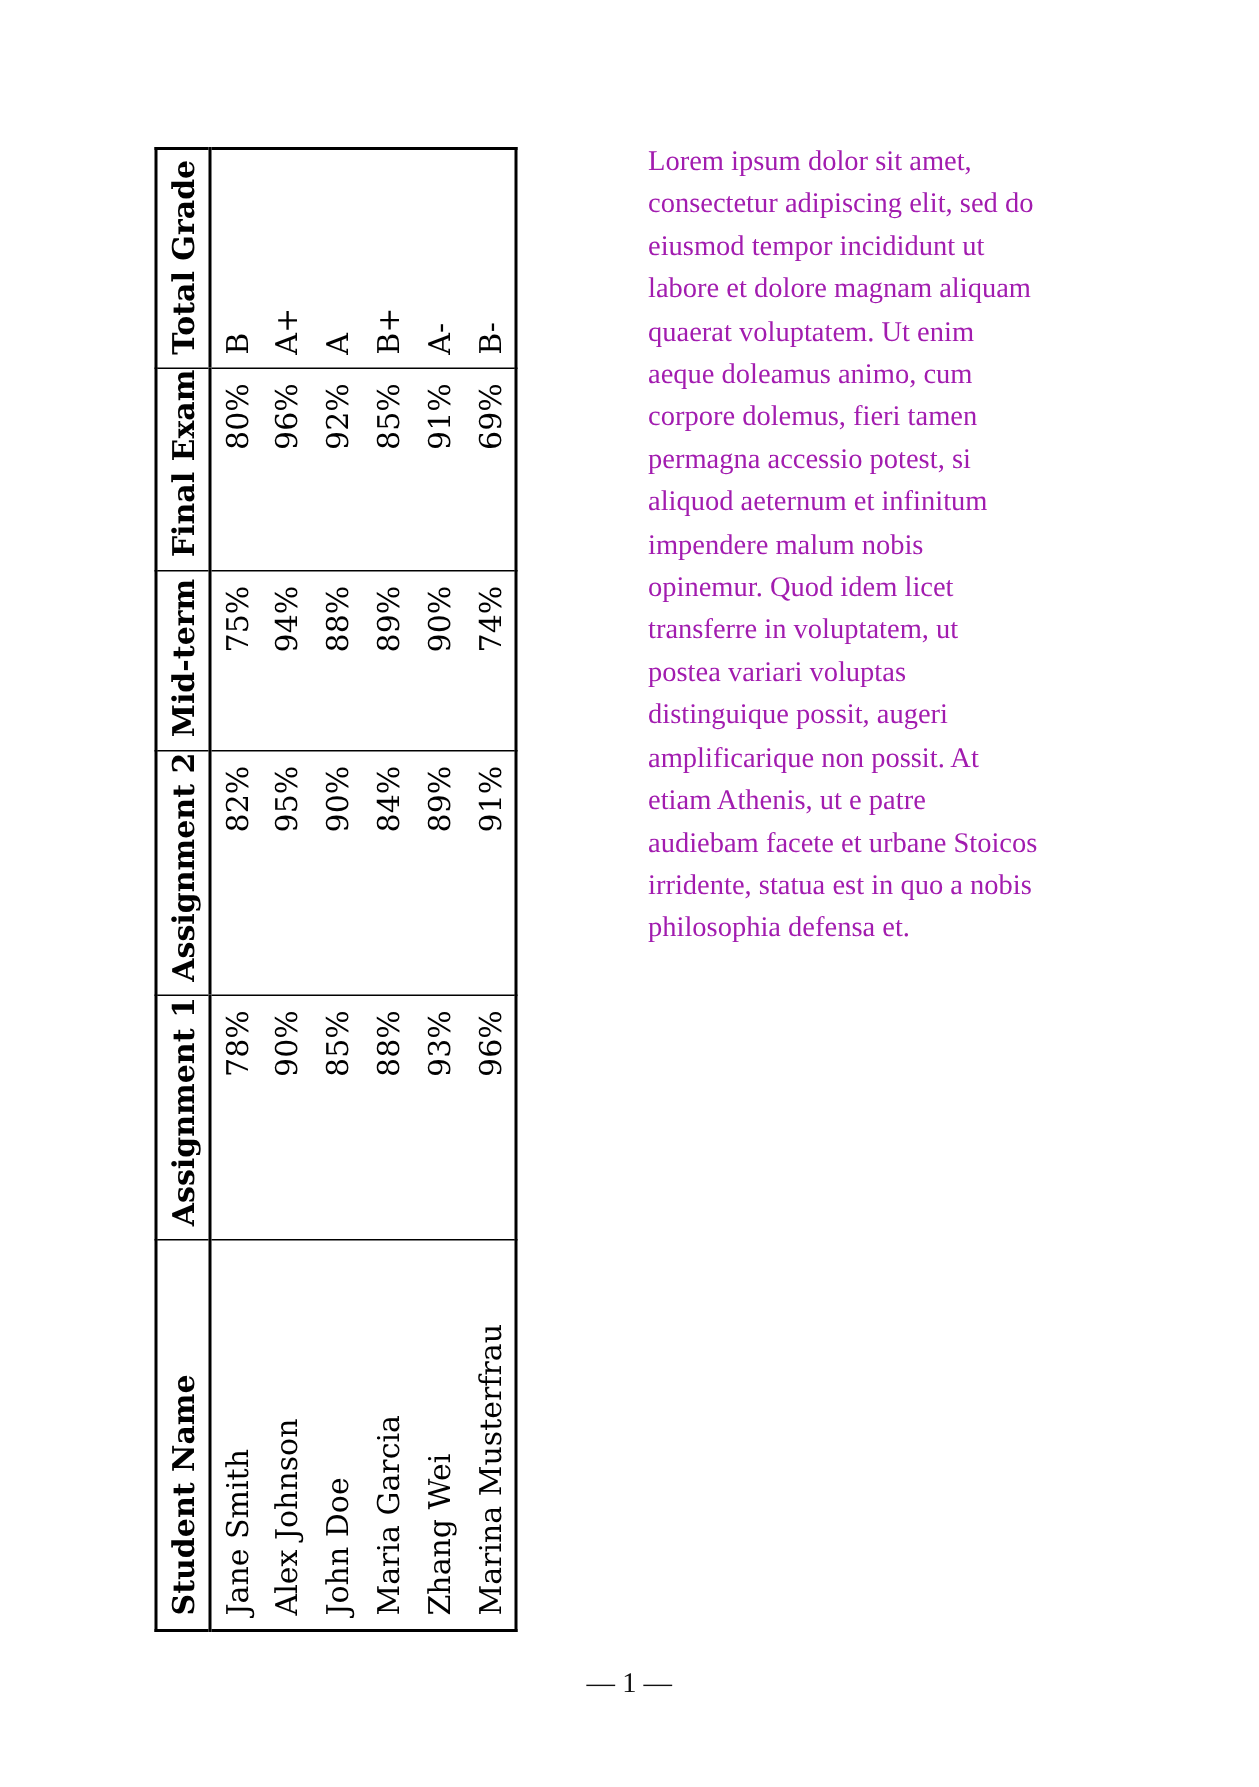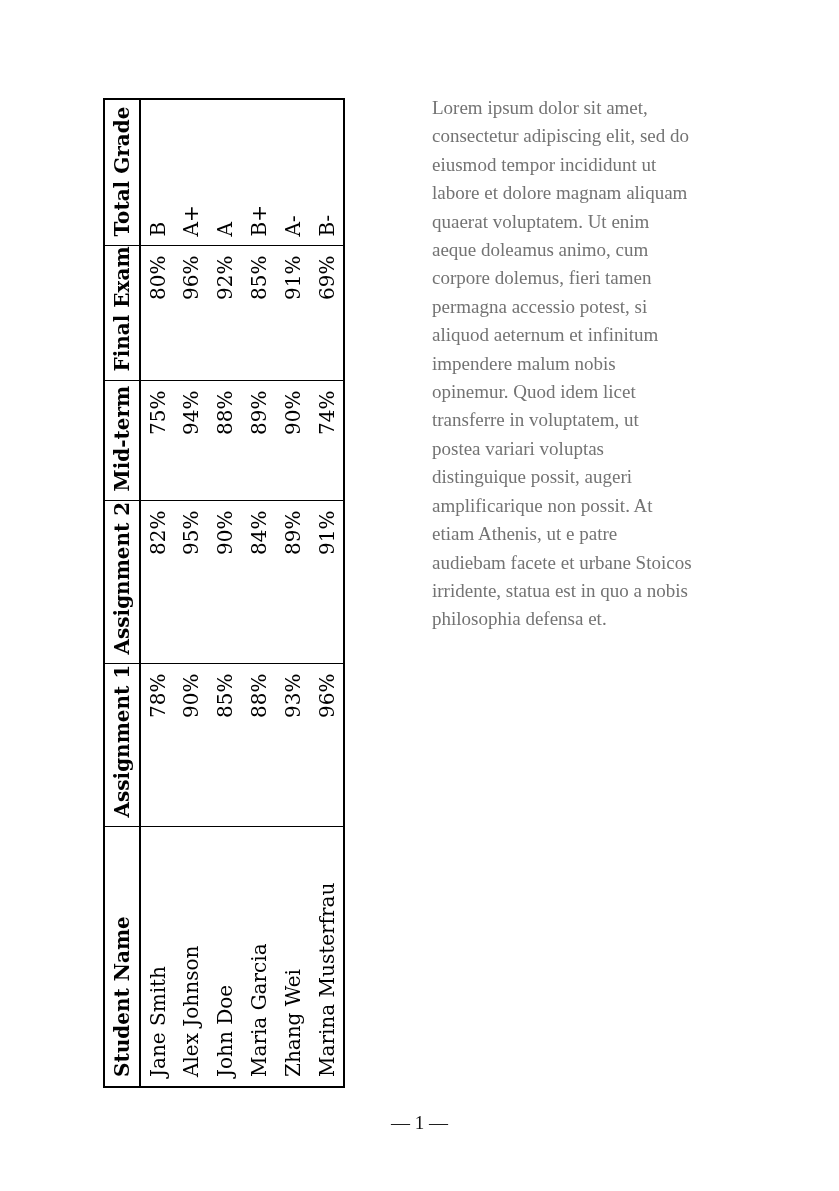--- a/index.html
+++ b/index.html
@@ -70,21 +70,21 @@
 
   
   .body-text {
     position: absolute;
     left: 432px;
     top: 94px;
     width: 340px;
     font-size: 19px;
     line-height: 28.4px;
     white-space: pre-line;
-    color: #737373;
+    color: #a21caf;
   }
 
   
   .footer {
     position: absolute;
     left: 0;
     top: 1112px;
     width: 839px;
     text-align: center;
     font-size: 19px;

